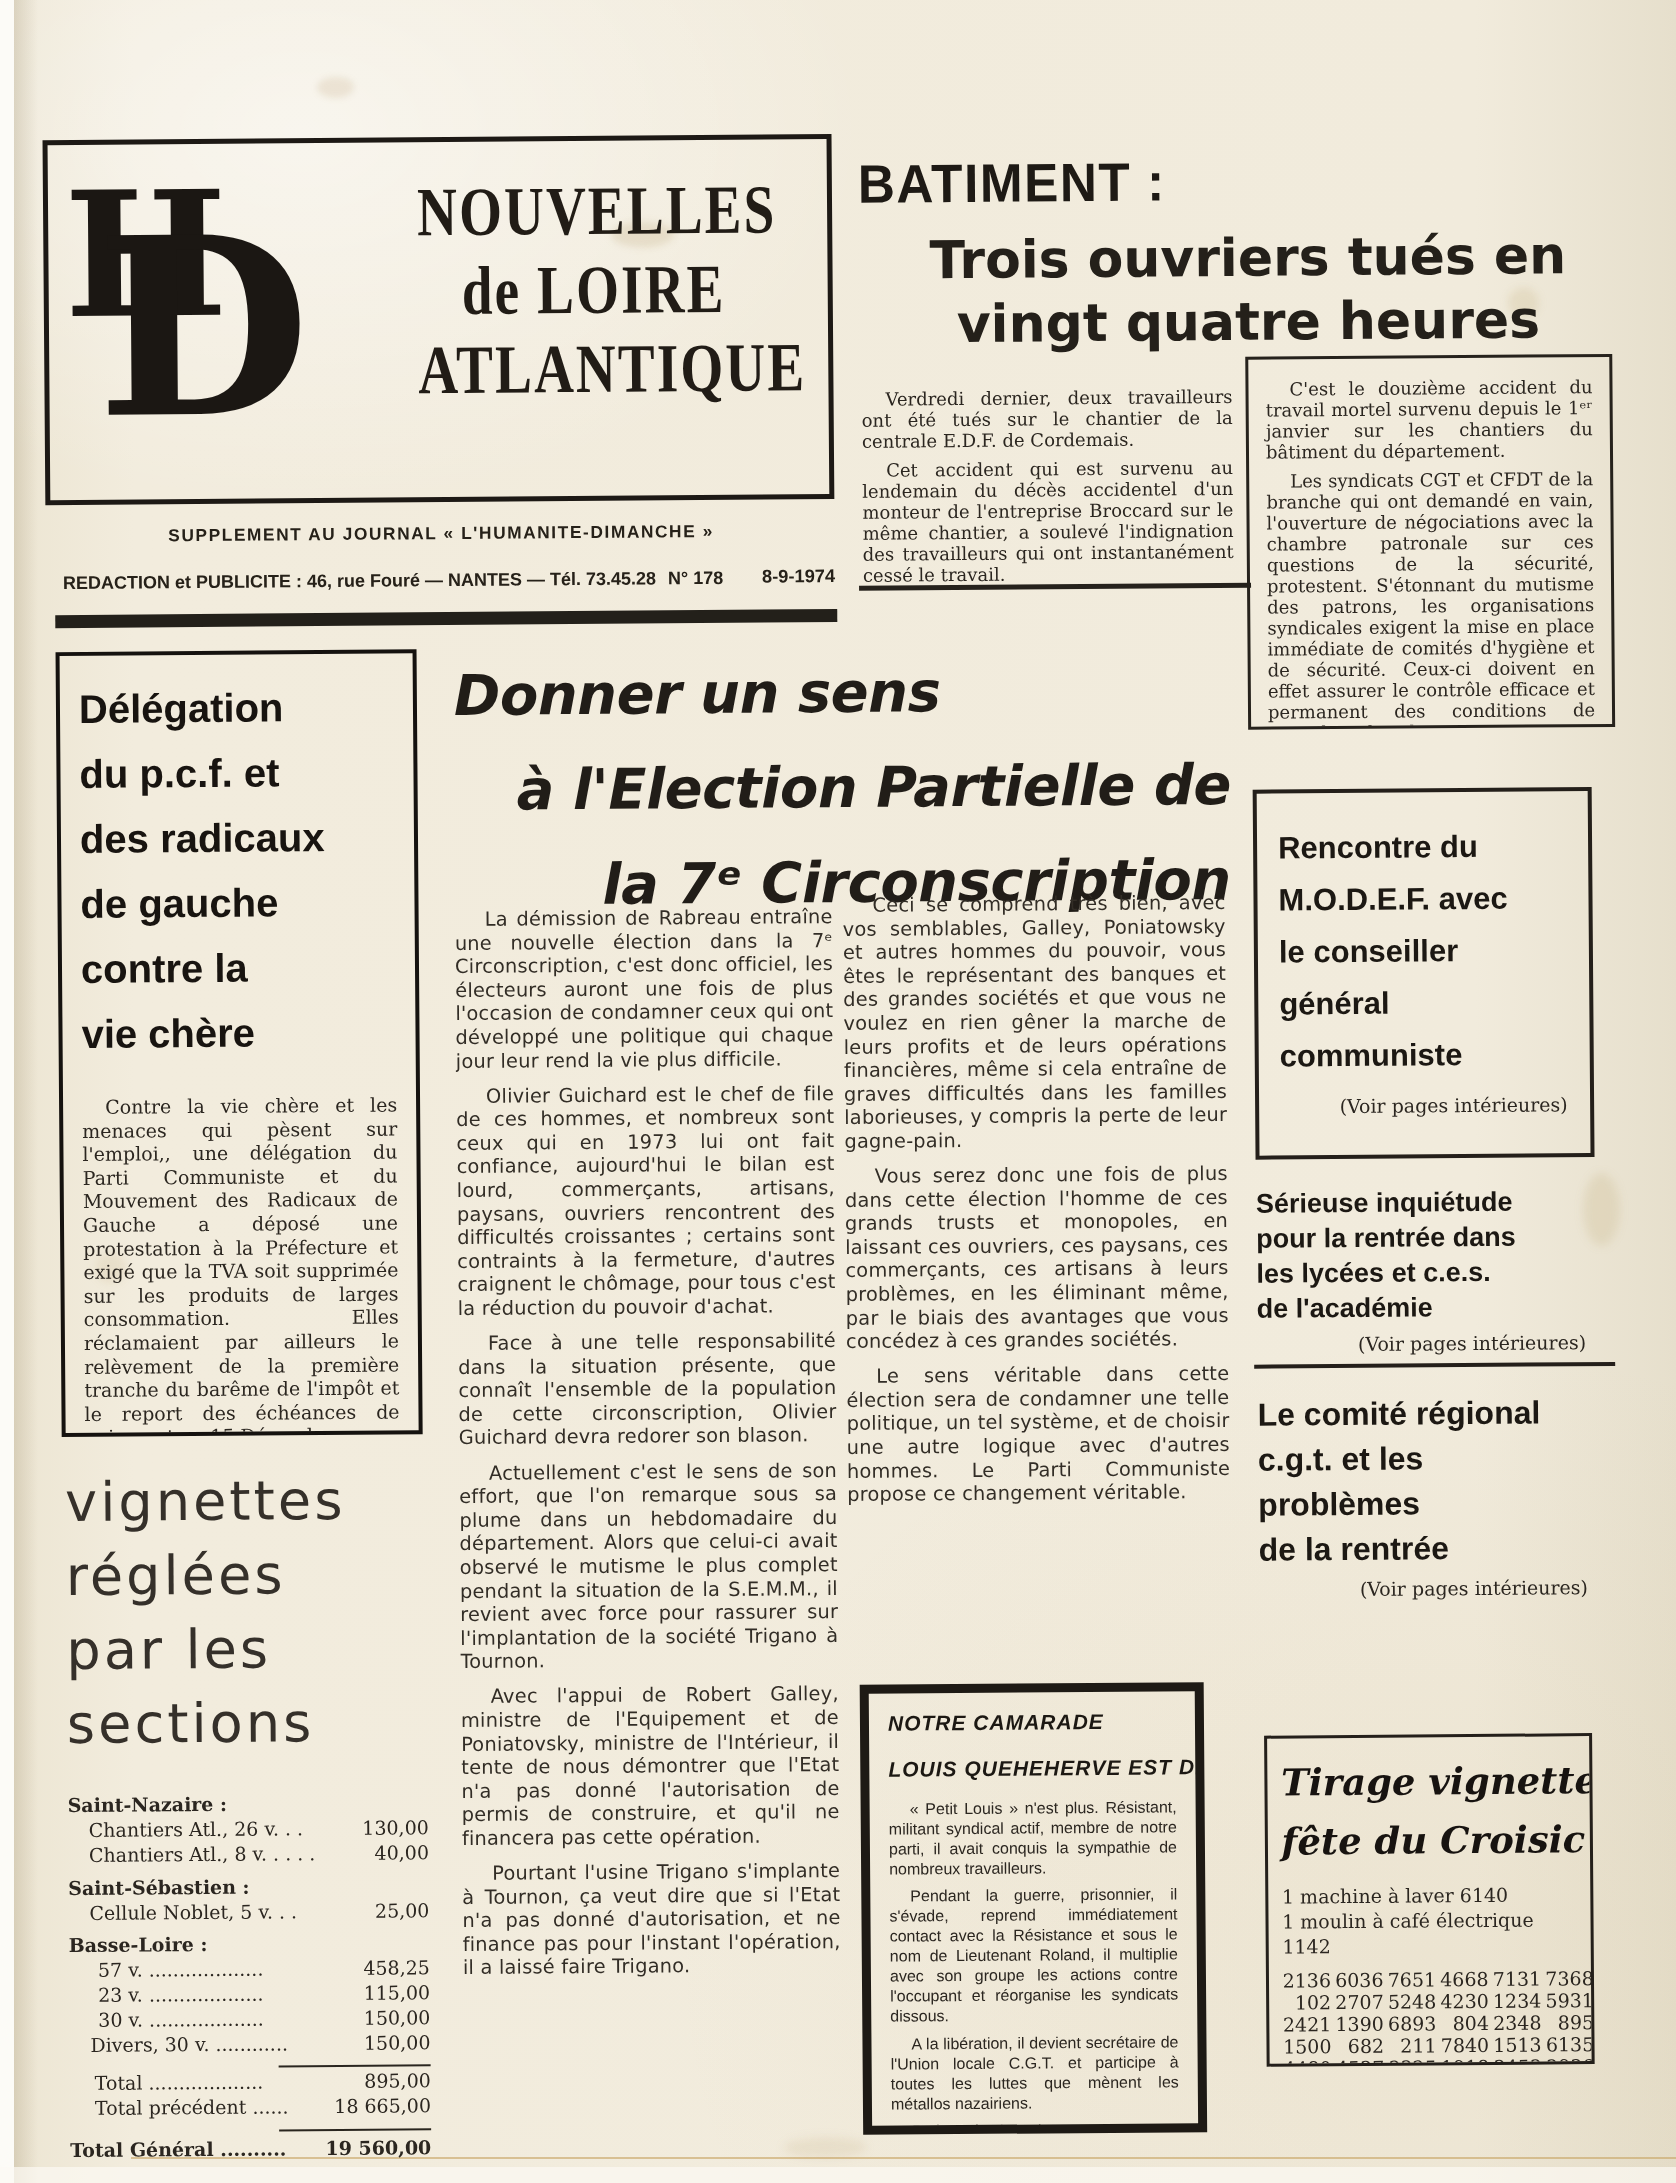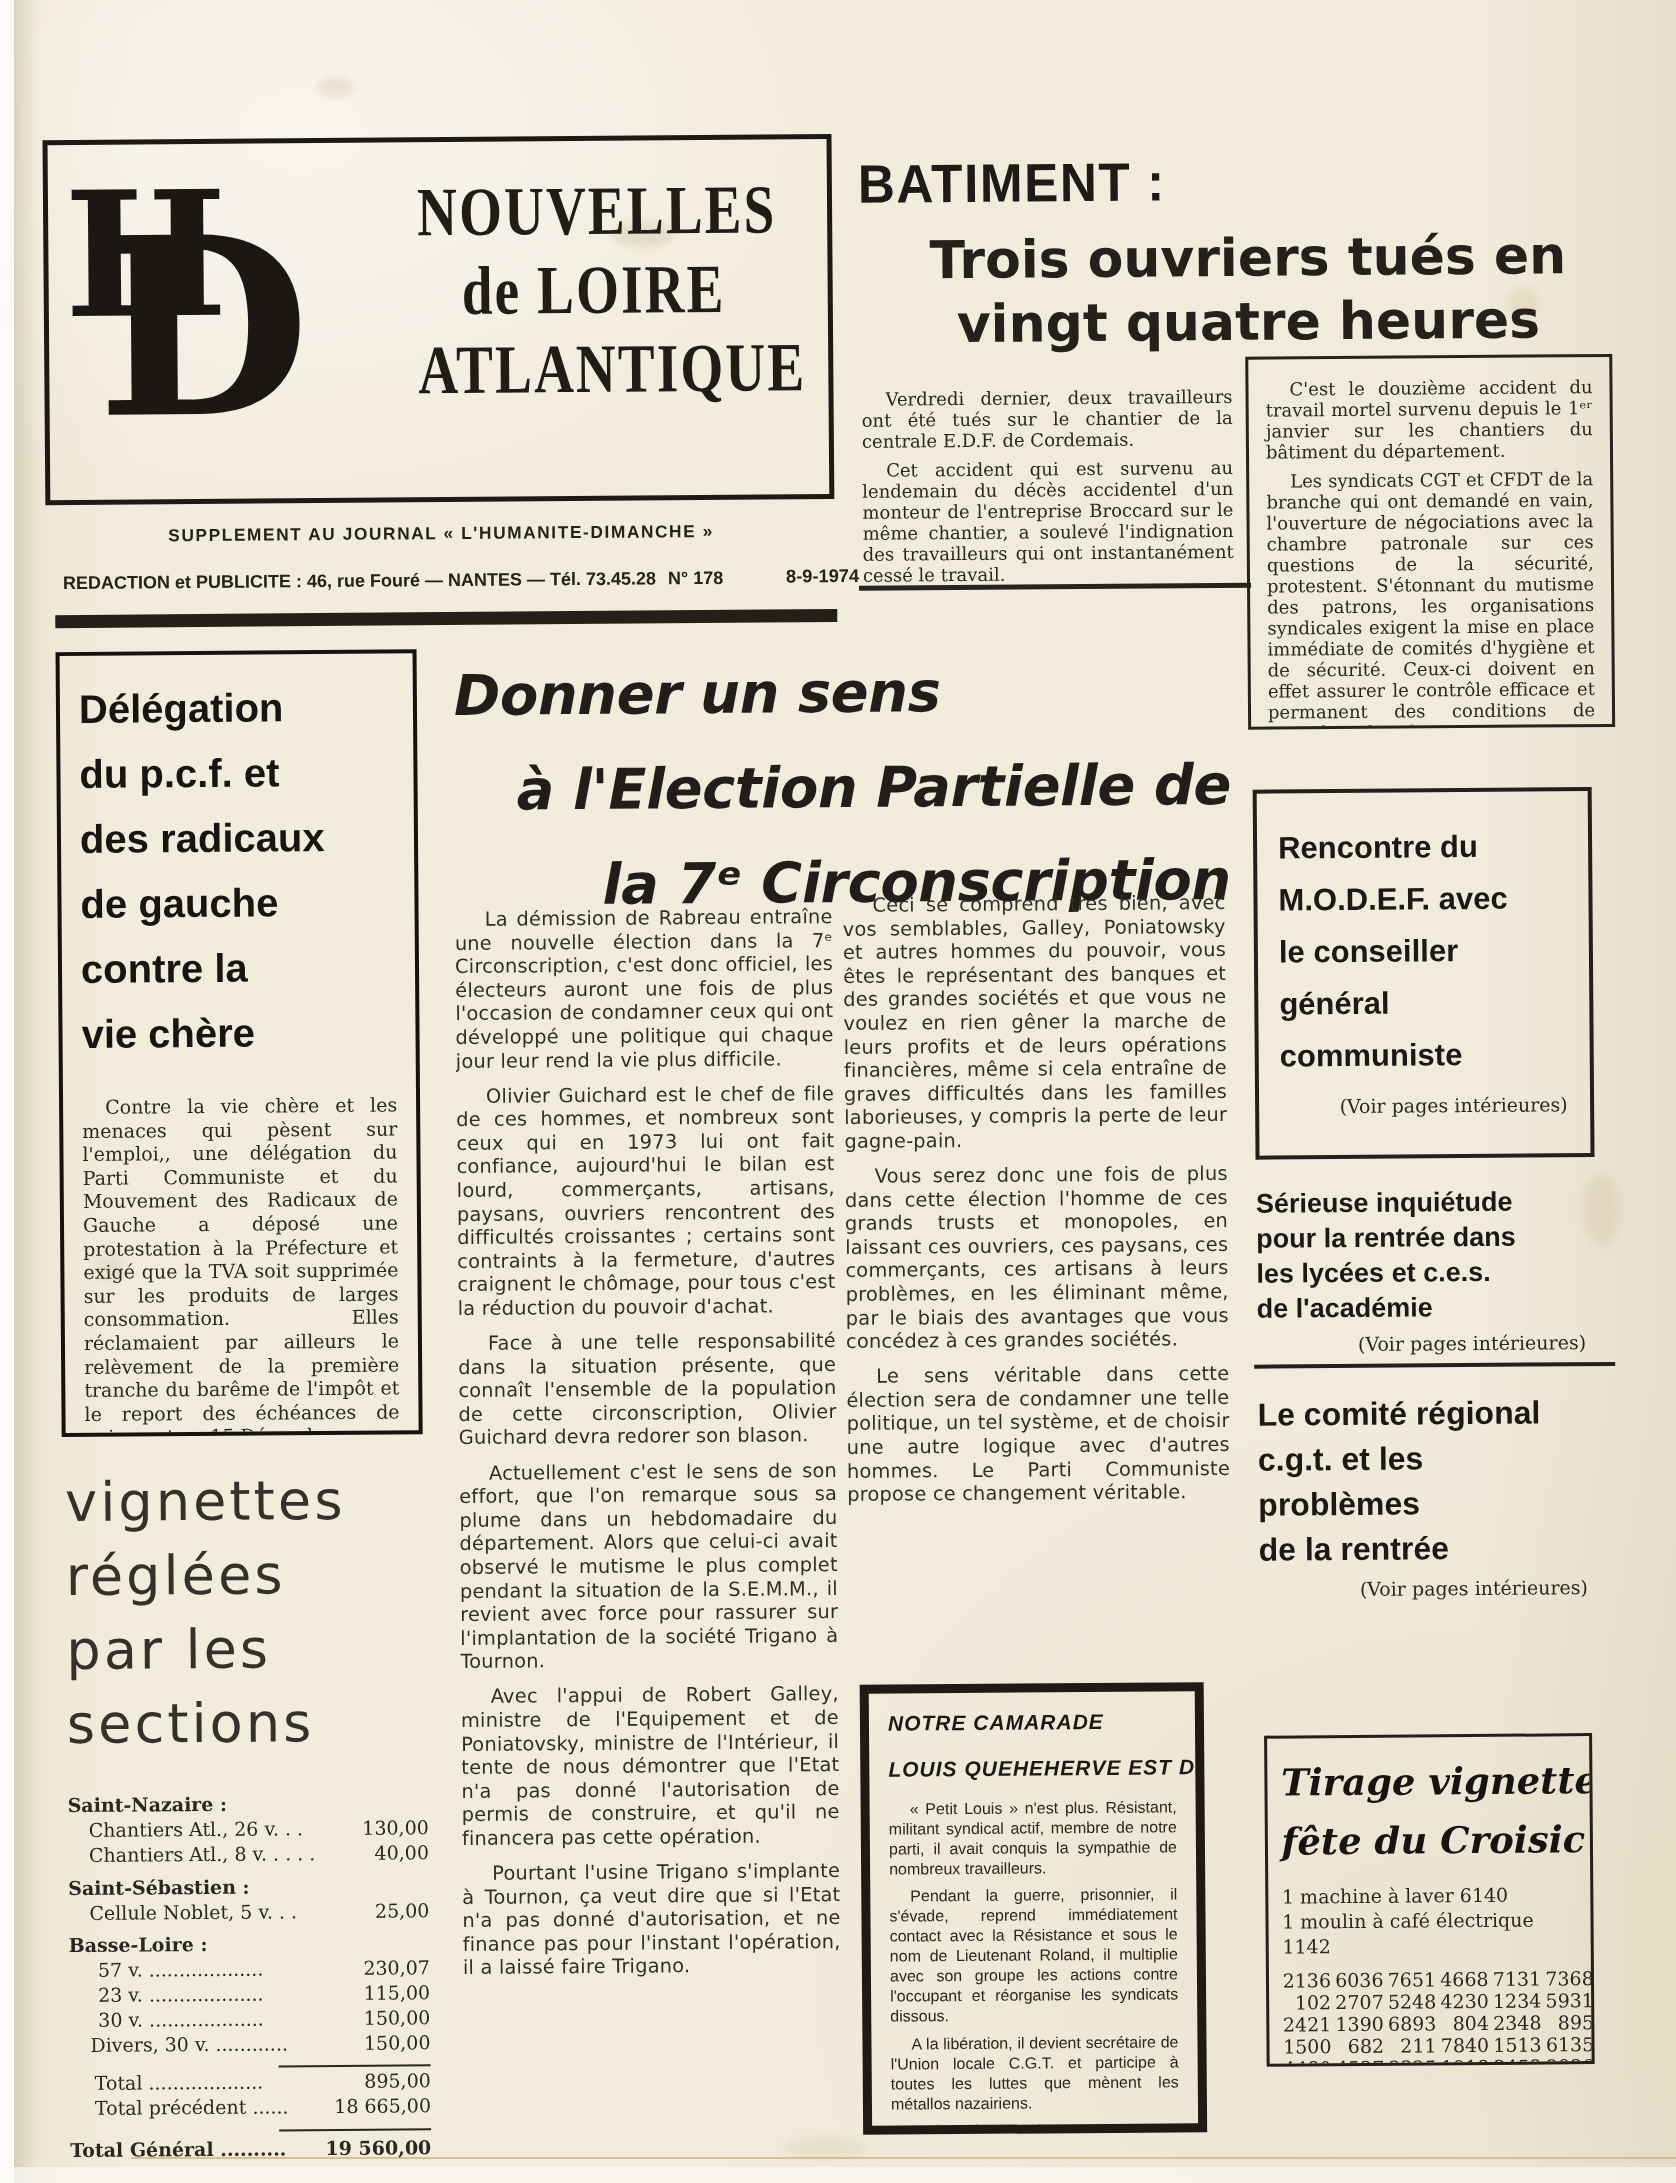--- a/index.html
+++ b/index.html
@@ -25,21 +25,21 @@
     font-family:"DejaVu Serif","Liberation Serif",serif;font-weight:bold;}
   .logo .h{position:absolute;left:0;top:-34px;font-size:173px;line-height:173px;}
   .logo .d{position:absolute;left:32px;top:3.1px;font-size:246px;line-height:246px;}
   .mast-titles{position:absolute;left:325px;top:31px;width:440px;text-align:center;
     font-family:"Liberation Serif",serif;font-weight:bold;color:#211c16;}
   .mast-titles div{font-size:69px;line-height:79px;transform:scaleX(.8);letter-spacing:2.6px;white-space:nowrap;}
   .supplement{position:absolute;left:168px;top:520px;width:555px;text-align:center;
     font-size:17.3px;font-weight:bold;letter-spacing:1.6px;color:#262119;white-space:nowrap;}
   .contact{position:absolute;left:67px;top:567px;font-size:18px;font-weight:bold;color:#262119;white-space:nowrap;}
   .issue-no{position:absolute;left:672px;top:567px;font-size:18px;font-weight:bold;color:#262119;text-align:right;}
-  .issue-date{position:absolute;left:766px;top:565px;font-size:18.3px;font-weight:bold;color:#262119;margin-left:24px;}
+  .issue-date{position:absolute;left:766px;top:565px;font-size:18.3px;font-weight:bold;color:#262119;}
   .thick-rule{position:absolute;left:59px;top:609px;width:782px;height:12.6px;background:#23201a;}
 
   
   .bat-kicker{position:absolute;left:865px;top:153px;font-size:54px;font-weight:bold;
     letter-spacing:1.6px;color:#1e1a15;transform:scaleX(.95);transform-origin:left;}
   .bat-headline{position:absolute;left:867px;top:229px;width:775px;text-align:center;
     font-family:"DejaVu Sans",sans-serif;font-weight:600;color:#24201a;}
   .bat-headline div{font-size:52px;line-height:64px;white-space:nowrap;}
   .bat-col1{position:absolute;left:867px;top:389px;width:371px;}
   .body-serif{font-family:"DejaVu Serif","Liberation Serif",serif;font-size:18px;line-height:21px;
@@ -276,21 +276,21 @@
         <div class="vrow item">
         <span class="label">Cellule Noblet, 5 v. . .</span>
         <span class="value">25,00</span>
       </div>
         <div class="vrow section">
         <span class="label">Basse-Loire :</span>
 
       </div>
         <div class="vrow item indent">
         <span class="label">57 v. ...................</span>
-        <span class="value">230,07</span>
+        <span class="value">458,25</span>
       </div>
         <div class="vrow item indent">
         <span class="label">23 v. ...................</span>
         <span class="value">115,00</span>
       </div>
         <div class="vrow item indent">
         <span class="label">30 v. ...................</span>
         <span class="value">150,00</span>
       </div>
         <div class="vrow item">

